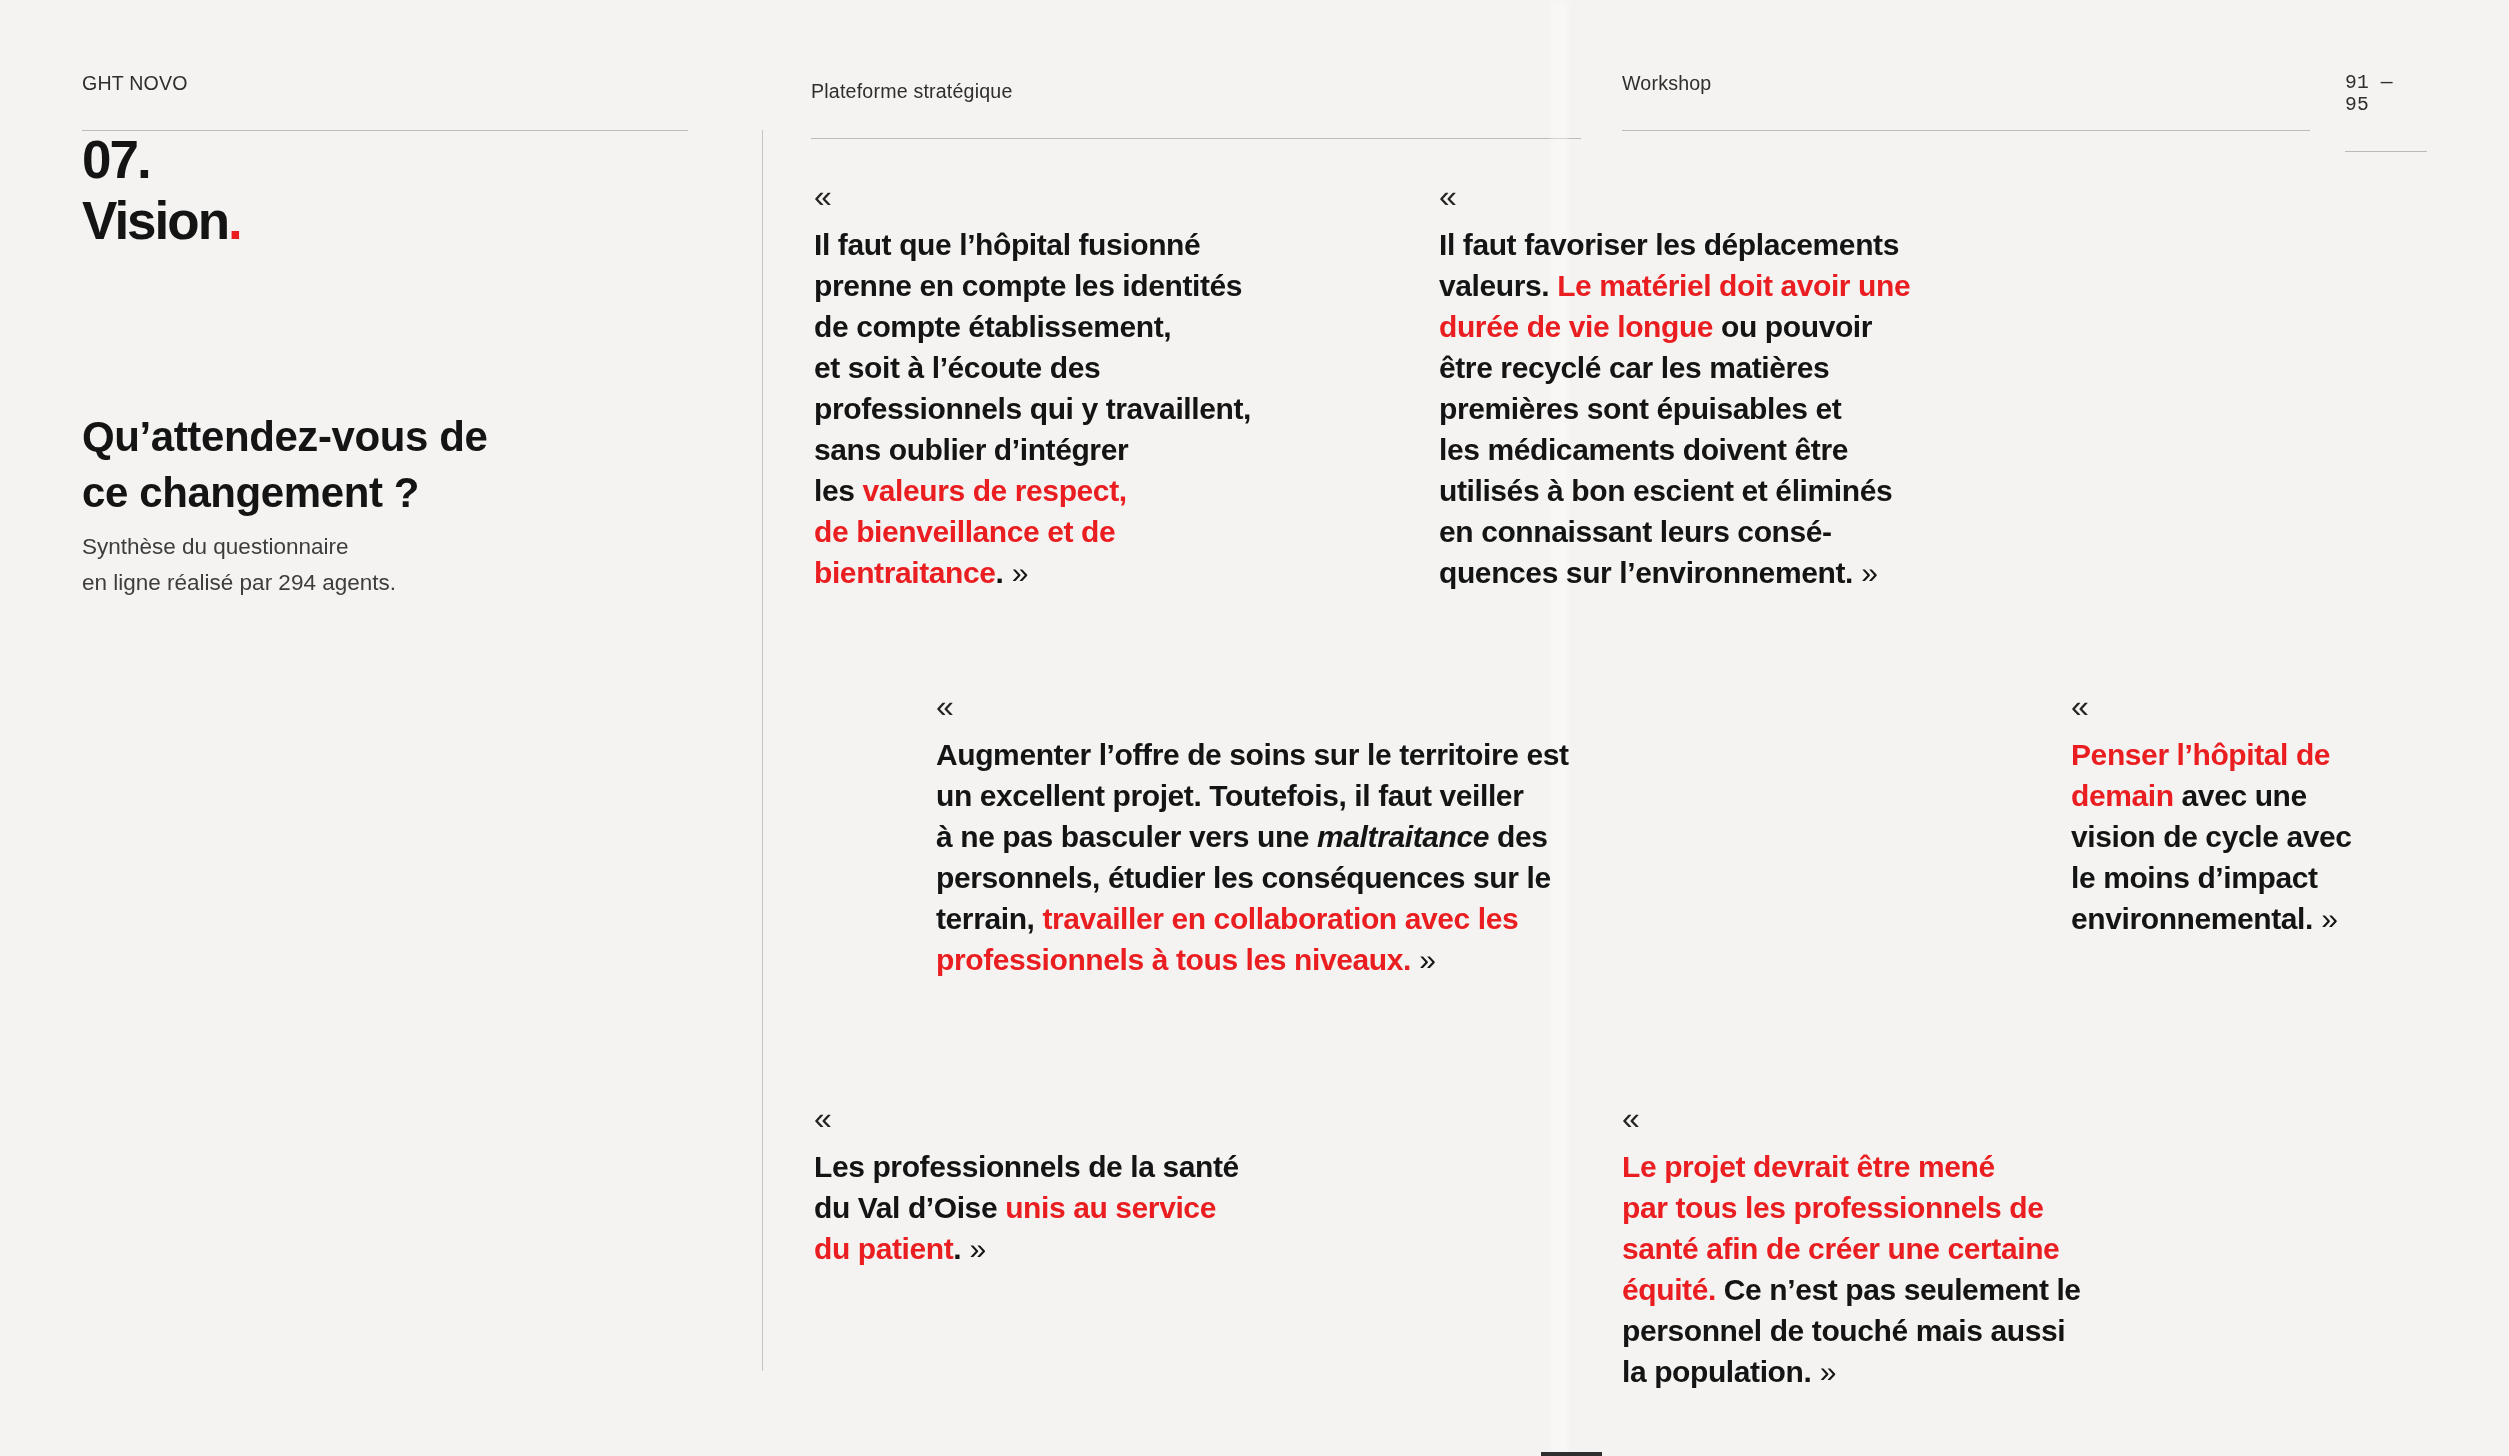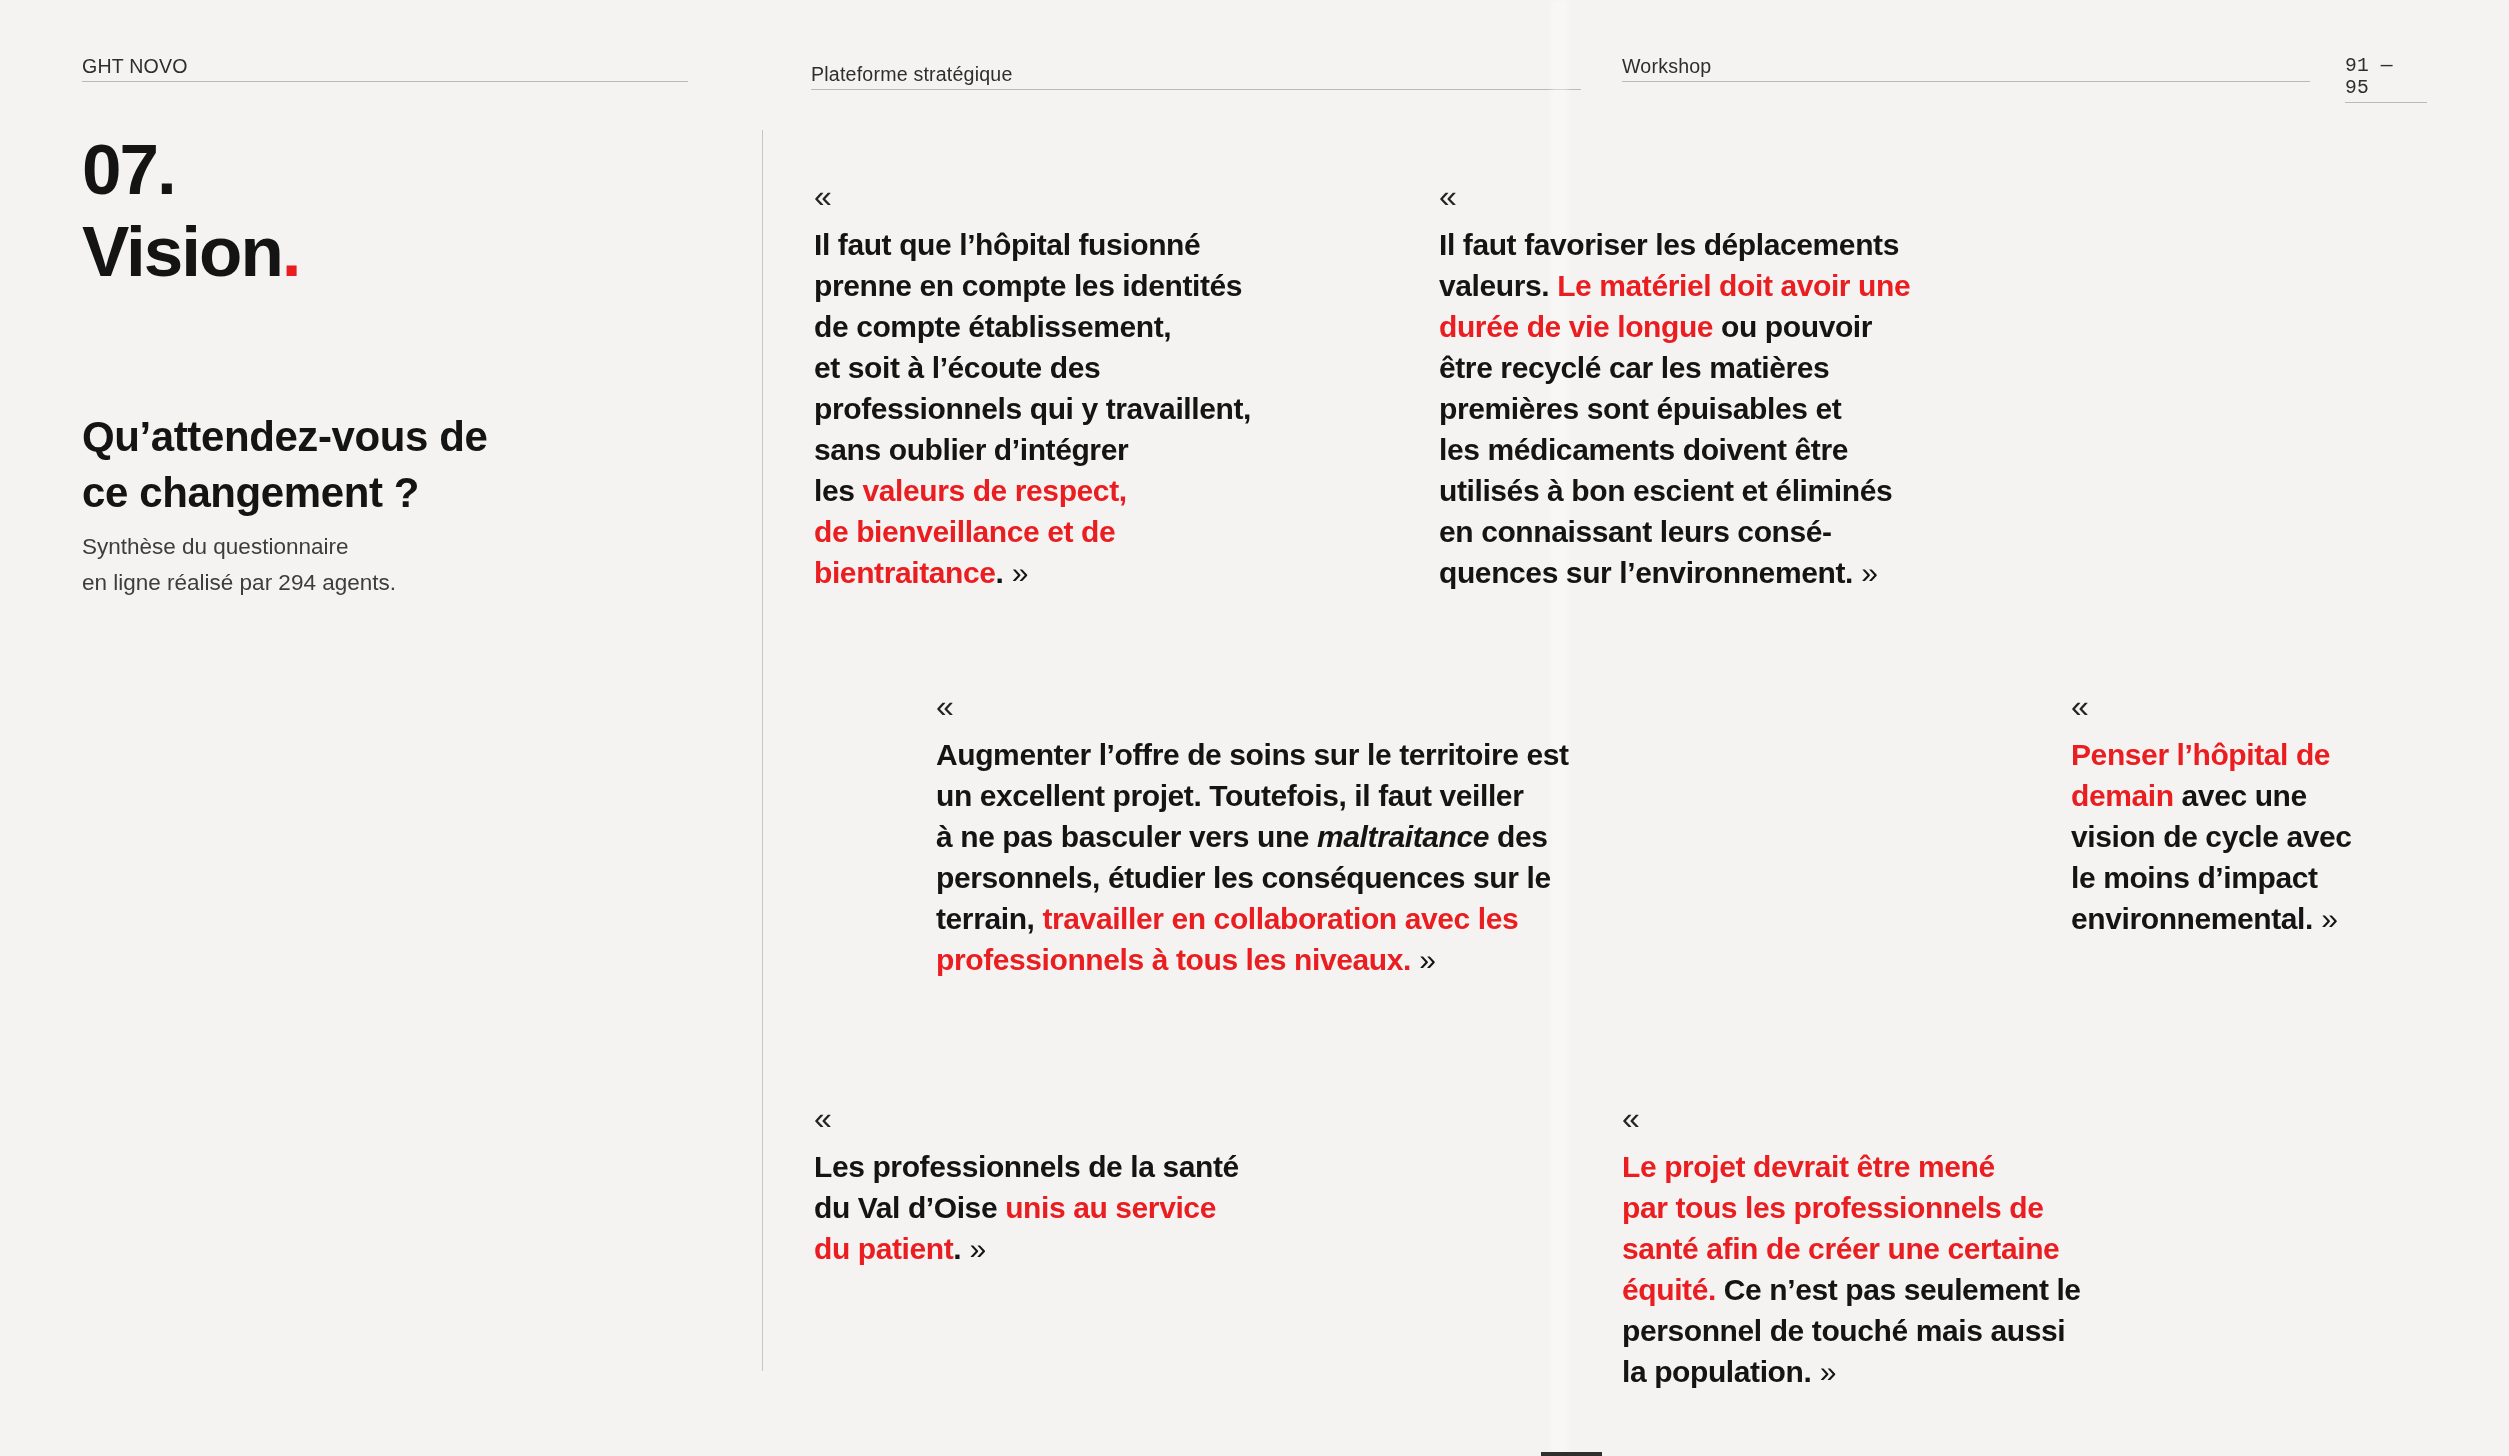--- a/index.html
+++ b/index.html
@@ -11,35 +11,35 @@
   .page {
     position:relative;
     width:2509px; height:1457px;
     background:var(--bg, #f4f3f1);
     overflow:hidden;
     color:var(--ink, #141414);
   }
 
   
   .hdr-item {
-    position:absolute; top:55px;
+    position:absolute; top:72px;
     font-size:19.6px; letter-spacing:0.2px;
     color:#2e2e2e;
-    padding-bottom:3px;
+    padding-bottom:35px;
     border-bottom:1px solid #bcbab7;
   }
   .hdr-brand   { left:82px;   width:606px; }
   .hdr-doc     { left:811px;  width:770px;margin-top:8px; }
   .hdr-section { left:1622px; width:688px; }
   .hdr-pages   { left:2345px; width:82px; text-align:left;font-family:Liberation Mono, monospace; }
 
   
   .big-title {
     position:absolute; left:82px; top:129px;
-    font-size:71px; font-weight:700; line-height:1.16;
+    font-size:53px; font-weight:700; line-height:1.16;
     letter-spacing:-2px; color:var(--ink,#141414);
   }
   .big-title .dot { color:var(--accent,#ea1d20); }
   .question {
     position:absolute; left:82px; top:409px;
     font-size:42px; font-weight:700; line-height:1.34;
     letter-spacing:-0.4px; color:var(--ink,#141414);
   }
   .caption {
     position:absolute; left:82px; top:529px;

